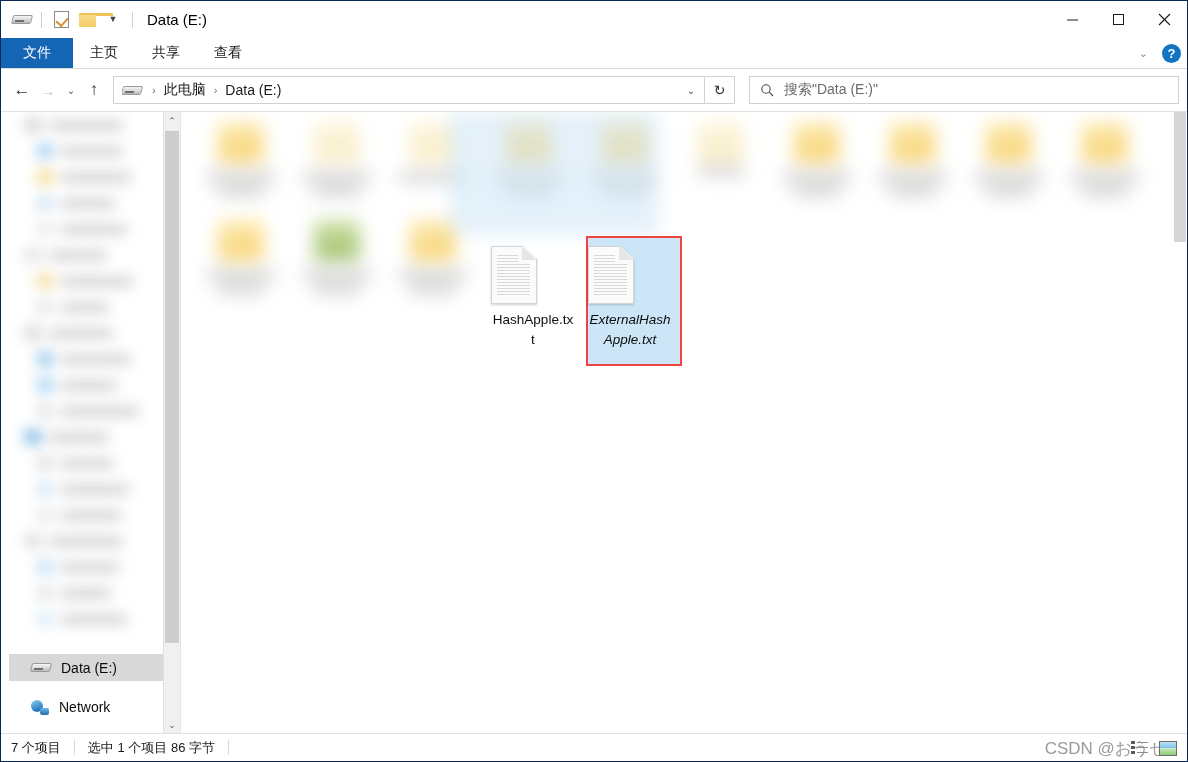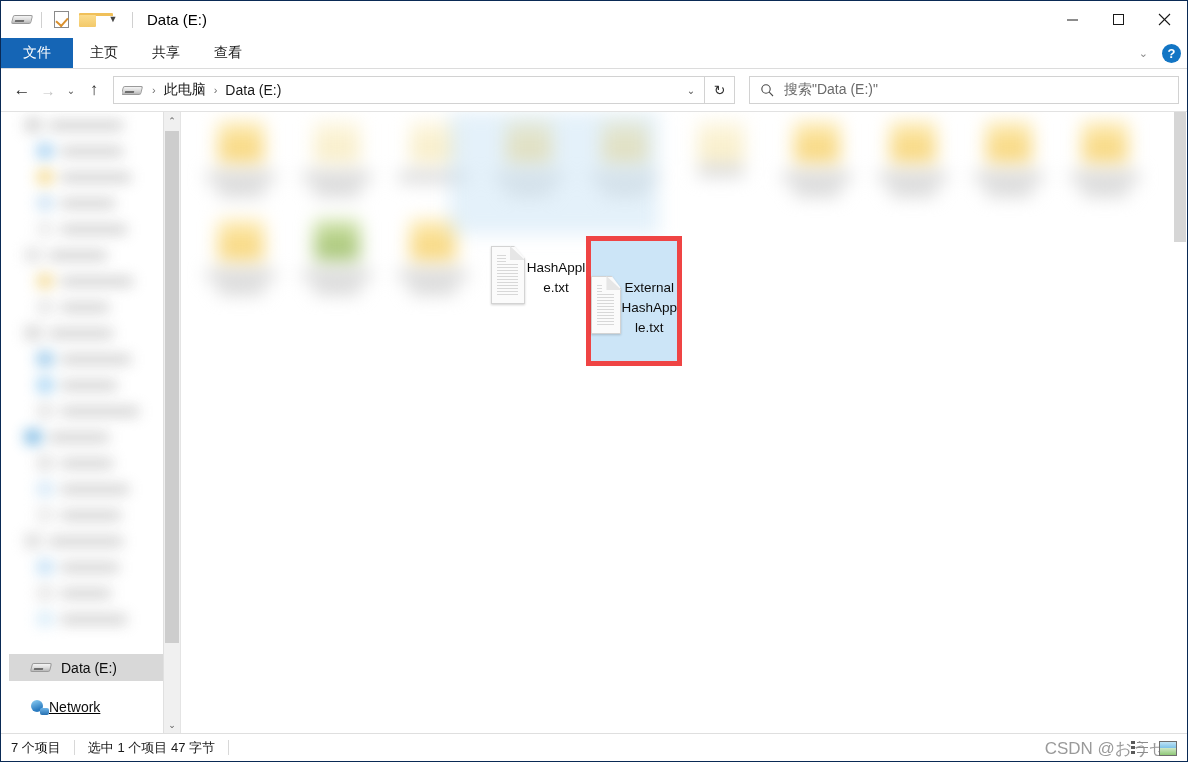--- a/index.html
+++ b/index.html
@@ -196,23 +196,22 @@
 
   .tree-item-selected {
     position: absolute; left: 8px; right: 16px; bottom: 52px;
     height: 27px; background: #d8d8d8;
     display: flex; align-items: center; gap: 10px;
     padding-left: 22px;
   }
   .tree-item-network {
     position: absolute; left: 8px; right: 16px; bottom: 13px;
     height: 26px;
-    display: flex; align-items: center; 
+    display: flex; align-items: center; gap: 10px;
     padding-left: 22px;
-    text-decoration: underline;
   }
   .tree-label { font-size: 14px; color: #0d0d0d; white-space: nowrap; }
   .net-glyph { width: 18px; height: 15px; position: relative; }
   .net-glyph .globe {
     position: absolute; left: 0; top: 0; width: 12px; height: 12px;
     border-radius: 50%;
     background: linear-gradient(160deg,#8fd0f4 0%,#2a7bc0 75%);
   }
   .net-glyph .plug {
     position: absolute; right: 0; bottom: 0; width: 9px; height: 7px;
@@ -255,26 +254,27 @@
   .bg-lbl { width: 68px; height: 10px; background: #d0d0d0; margin-top: 10px; border-radius: 2px; }
   .bg-lbl.short { width: 46px; margin-top: 4px; }
   .bg-sel-band {
     position: absolute; left: 268px; top: 0; width: 210px; height: 122px;
     background: rgba(205,229,246,.55);
   }
 
   .file-item {
     position: absolute;
     width: 96px;
-    display: flex; flex-direction: row; align-items: center;
+    display: flex; flex-direction: column; 
     padding-top: 8px;
   }
   .file-item.selected {
     background: #cce5f7;
-    border: 5px solid #ef4444;
+    border: 2px solid #ef4444;
+    font-style: italic;
   }
   .doc-icon {
     width: 46px; height: 58px; position: relative;
     filter: drop-shadow(0 1px 1px rgba(0,0,0,.18));
   }
   .doc-icon .page {
     position: absolute; inset: 0;
     background: #fbfbfb;
     border: 1px solid #d3d3d3;
     clip-path: polygon(0 0, 68% 0, 100% 22%, 100% 100%, 0 100%);
@@ -681,21 +681,21 @@
 
       <div class="contentscroll">
         <div class="thumb"></div>
       </div>
     </div>
   </div>
 
   <div class="statusbar">
     <span class="status-text">7 个项目</span>
     <span class="status-sep"></span>
-    <span class="status-text">选中 1 个项目  47 字节</span>
+    <span class="status-text">选中 1 个项目  86 字节</span>
     <span class="status-sep"></span>
 
     <span class="watermark">CSDN @おうせ</span>
 
     <div class="viewbtns">
       <div class="viewbtn">
         <span class="vb-details">
             <i></i>
             <i></i>
             <i></i>

